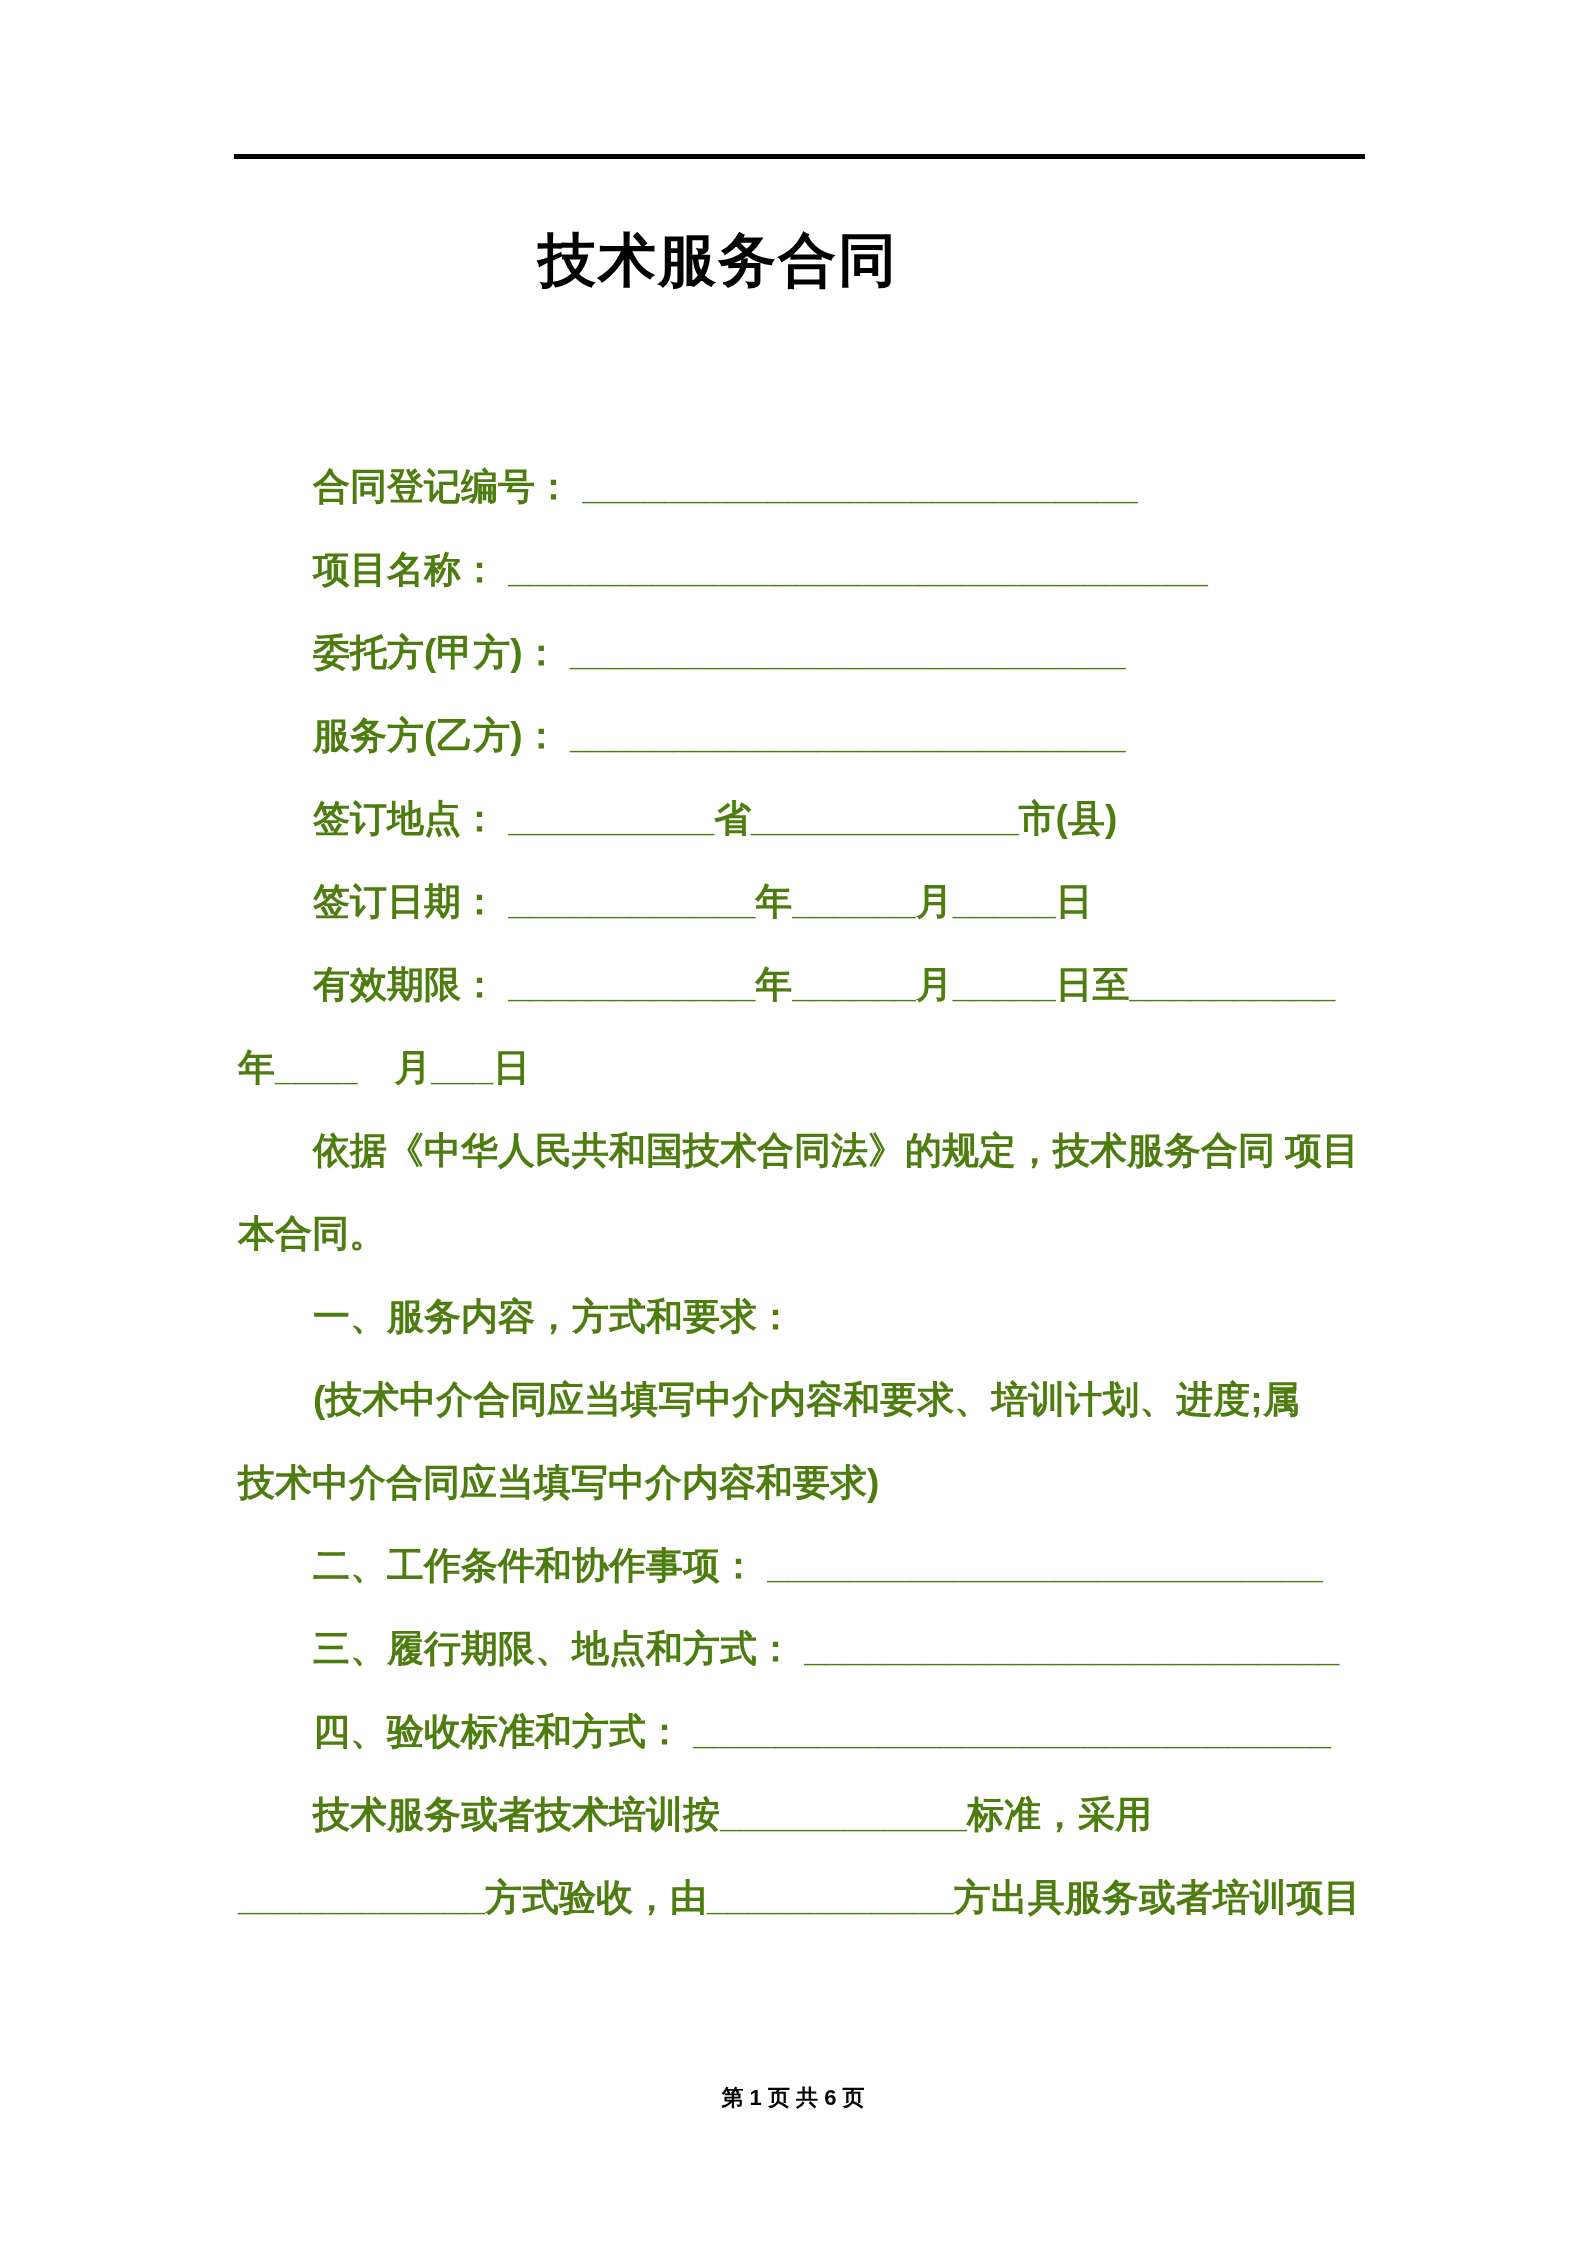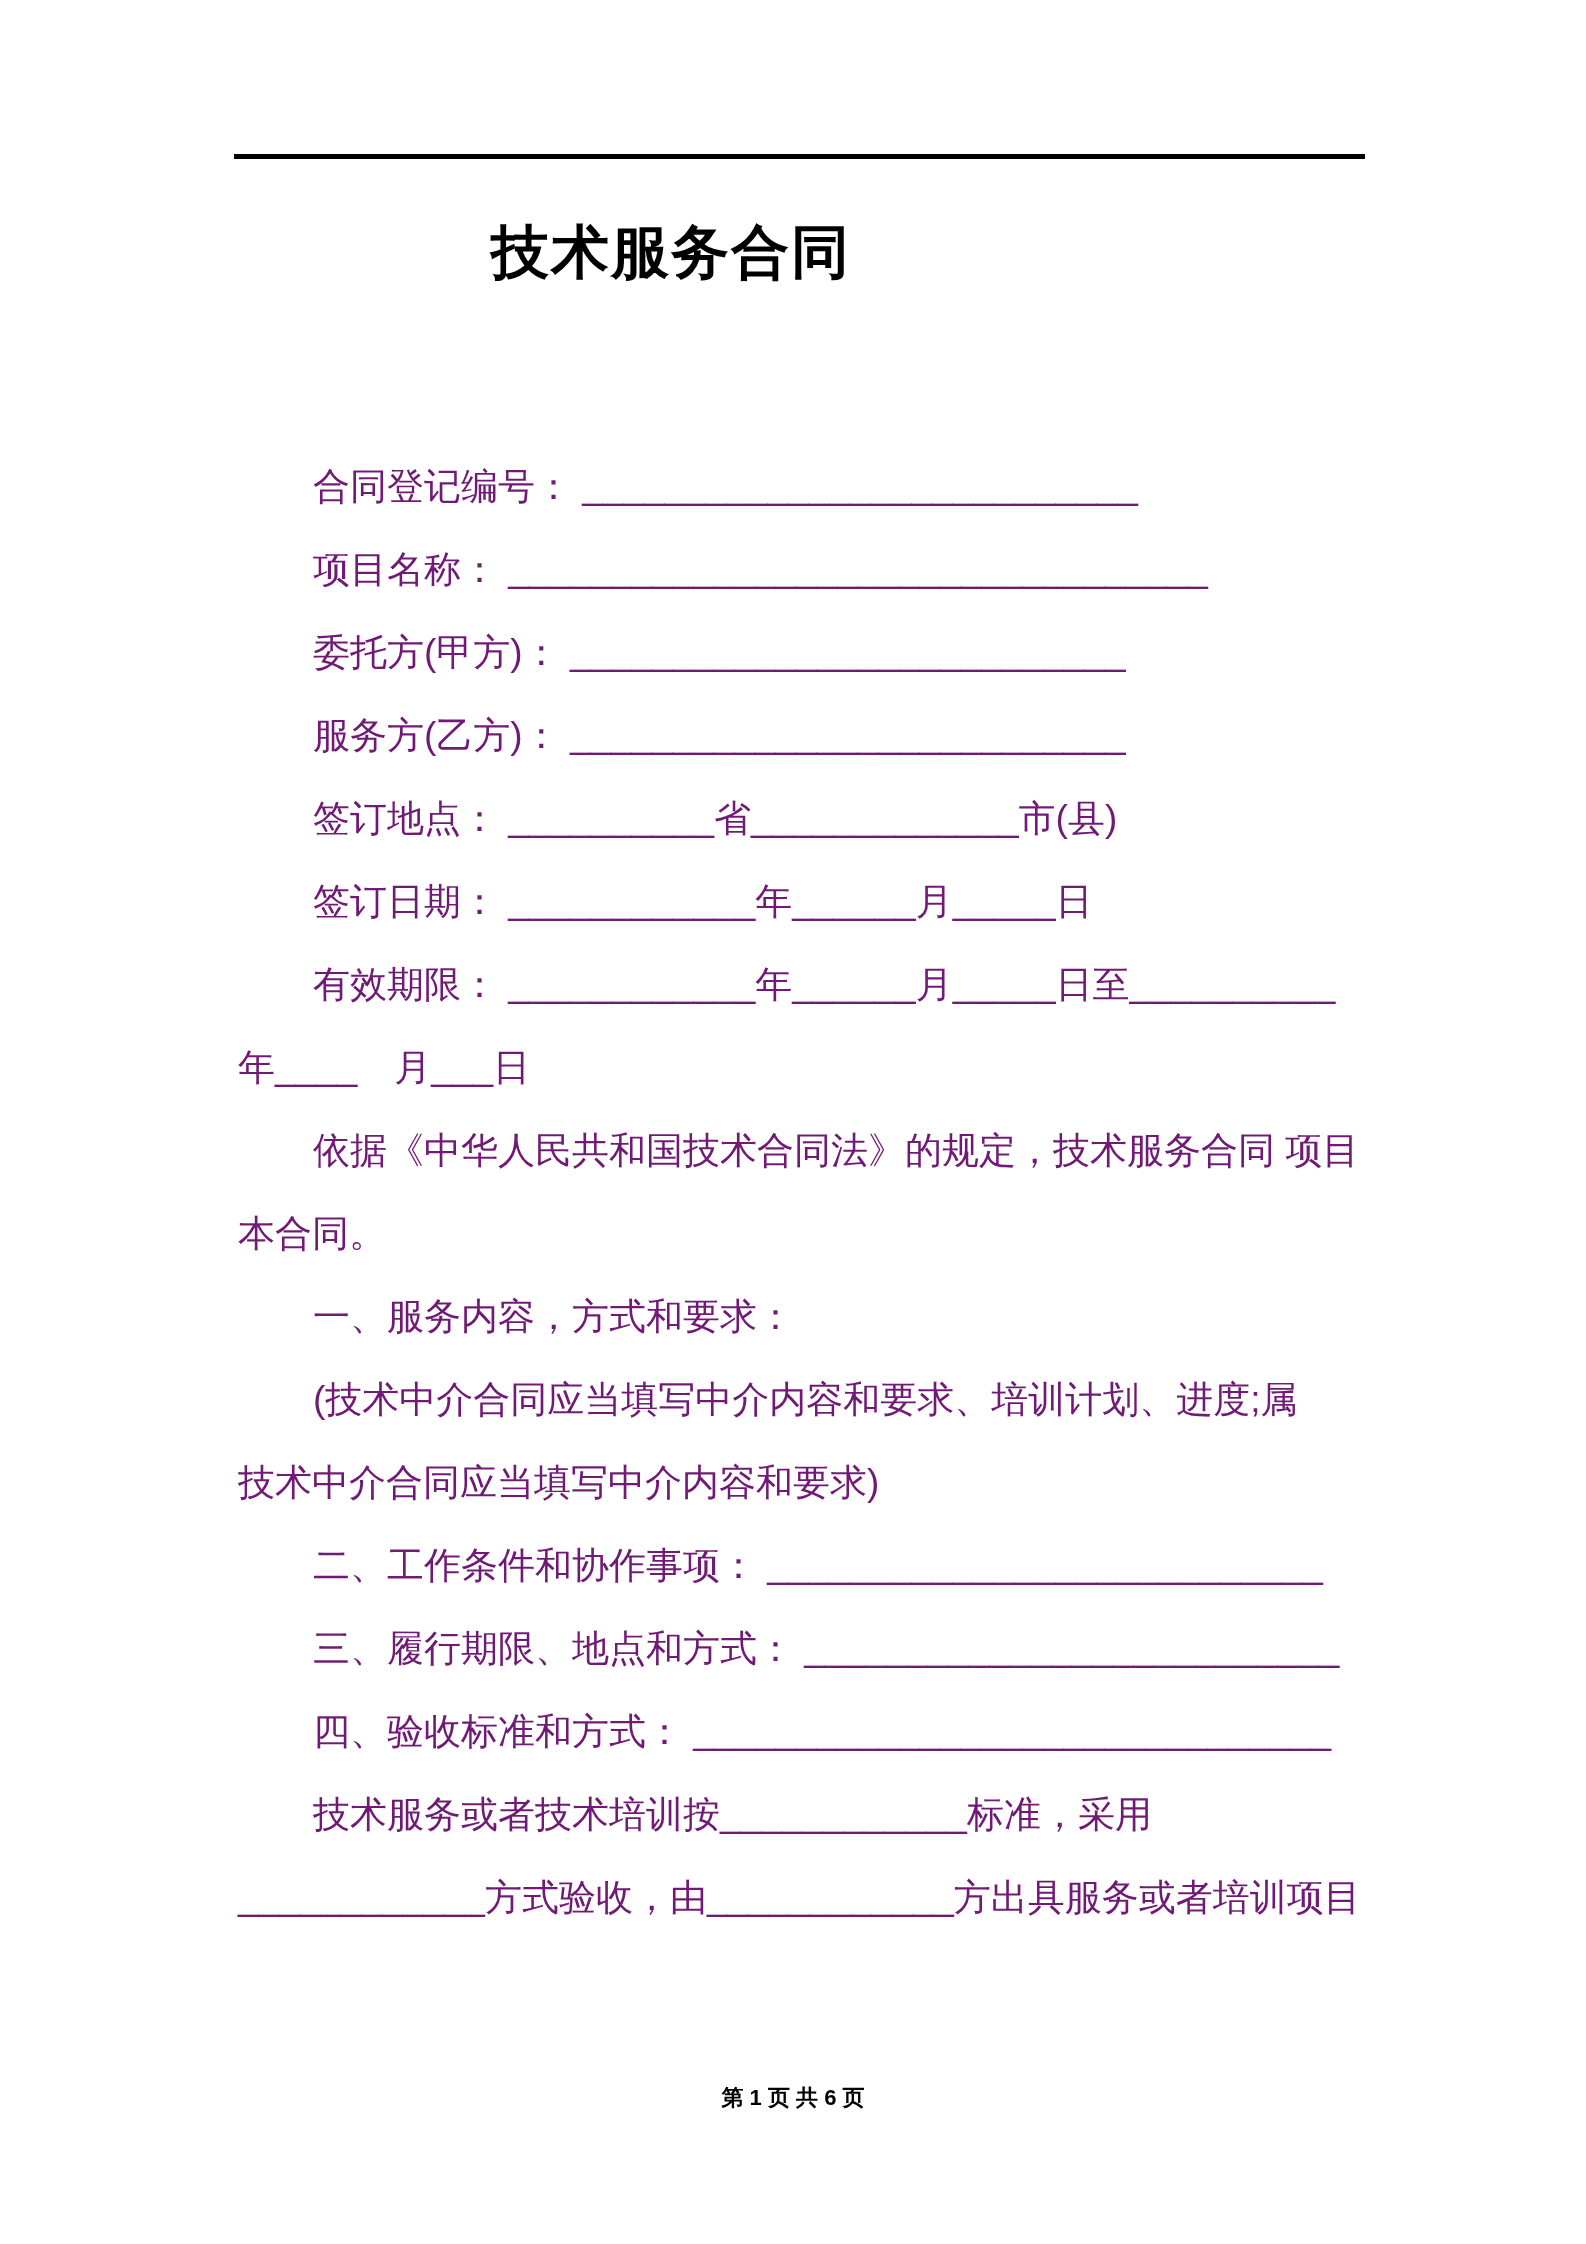--- a/index.html
+++ b/index.html
@@ -20,41 +20,42 @@
     position: absolute;
     left: 234px;
     top: 154px;
     width: 1131px;
     height: 5px;
     background: #000000;
   }
   .doc-title {
     position: absolute;
     left: 0;
-    top: 214px;
+    top: 222px;
     width: 1342px;
     text-align: center;
     font-size: 58px;
     font-weight: bold;
     letter-spacing: 2px;
     white-space: nowrap;
+    padding-left: 47px;
   }
   .doc-body {
     position: absolute;
     left: 238px;
     top: 445px;
     width: 1120px;
   }
   .line {
     height: 83px;
     line-height: 83px;
     font-size: 37px;
-    font-weight: normal;
+    font-weight: bold;
     white-space: nowrap;
-    color: #701a75;
+    color: #4d7c0f;
   }
   .indent {
     padding-left: 75px;
   }
   .doc-footer {
     position: absolute;
     left: 0;
     top: 2083px;
     width: 1586px;
     text-align: center;

